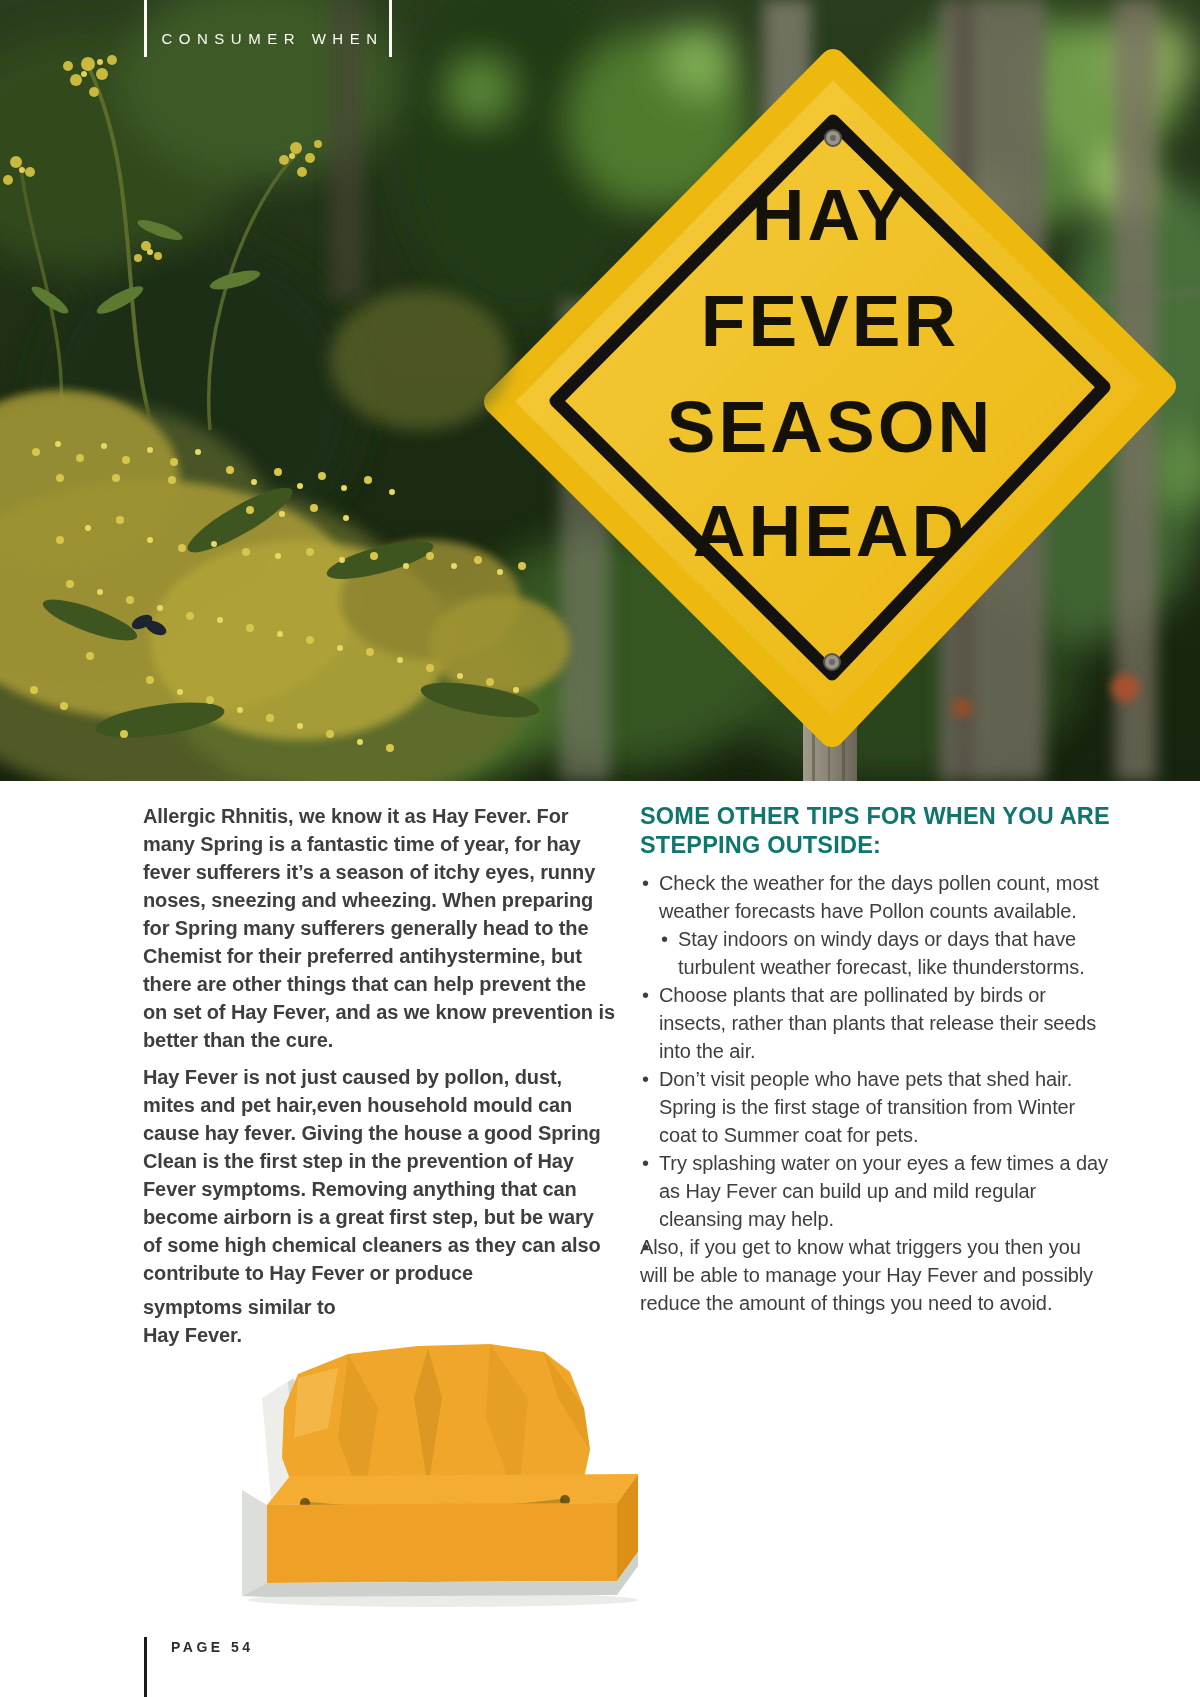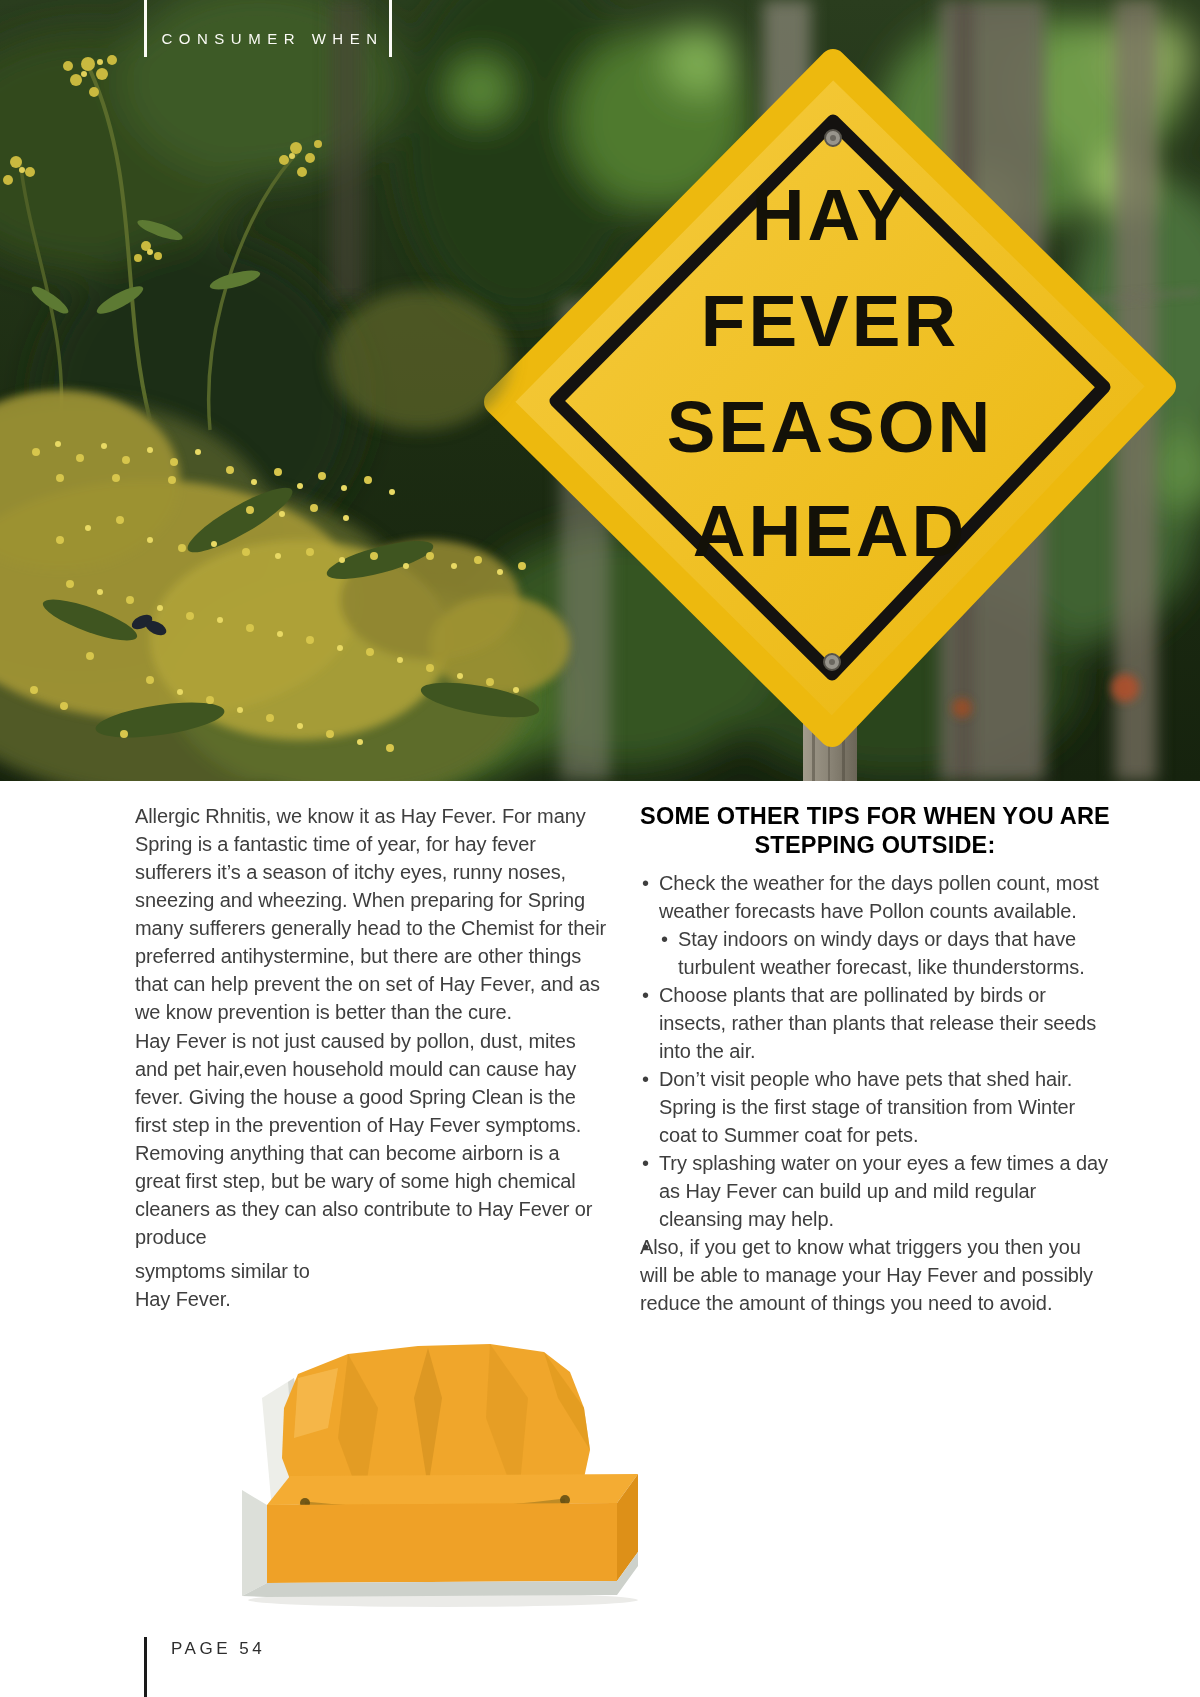--- a/index.html
+++ b/index.html
@@ -8,38 +8,38 @@
   
   .hero{position:absolute;left:0;top:0;width:1200px;height:781px;}
   .hero svg{display:block;}
   .kicker-bar{position:absolute;top:0;width:3px;height:57px;background:#fbfbf6;}
   .kicker-bar.left{left:144px;}
   .kicker-bar.right{left:389px;}
   .kicker{position:absolute;left:160px;top:30px;width:225px;text-align:center;
           color:#fbfbf6;font-size:15px;letter-spacing:6.5px;font-weight:400;}
   
   .col{position:absolute;color:#3e3e3e;font-size:20px;line-height:28px;letter-spacing:-0.1px;}
-  .col-left{left:135px;top:802px;width:472px;}
+  .col-left{left:143px;top:802px;width:472px;font-weight:bold;}
   .col-right{left:640px;top:802px;width:470px;}
   .col p{margin:0 0 0 0;}
-  .col p + p{margin-top:1px;}
+  .col p + p{margin-top:9px;}
   .tail{white-space:pre-line;}
-  .tips-heading{margin:0 0 9px 0;color:#000000;font-size:23.5px;line-height:29px;
-                font-weight:700;letter-spacing:0.2px;text-align:center;}
+  .tips-heading{margin:0 0 9px 0;color:#0f766e;font-size:23.5px;line-height:29px;
+                font-weight:700;letter-spacing:0.2px;}
   ul.tips{list-style:none;margin:0 0 0 0;padding:0;}
   ul.tips li{position:relative;padding-left:19px;margin:0;}
   ul.tips li.indent{margin-left:19px;}
   ul.tips .b{position:absolute;left:2px;top:0;}
   .after-tips{margin-top:13px !important;}
   
   .tissue{position:absolute;left:228px;top:1338px;width:420px;height:270px;}
   
   .footer-rule{position:absolute;left:144px;top:1637px;width:3px;height:60px;background:#1a1a1a;}
-  .page-label{position:absolute;left:171px;top:1639px;color:#2e2e2e;font-size:17px;
-              letter-spacing:3.5px;font-weight:400;}
+  .page-label{position:absolute;left:171px;top:1639px;color:#2e2e2e;font-size:14px;
+              letter-spacing:3.5px;font-weight:700;}
 </style>
 </head>
 <body>
 
 <div class="page">
 
   <div class="hero">
     <svg width="1200" height="781" viewBox="0 0 1200 781">
       <defs>
         <linearGradient id="bgGrad" x1="0" y1="0" x2="0" y2="1">

